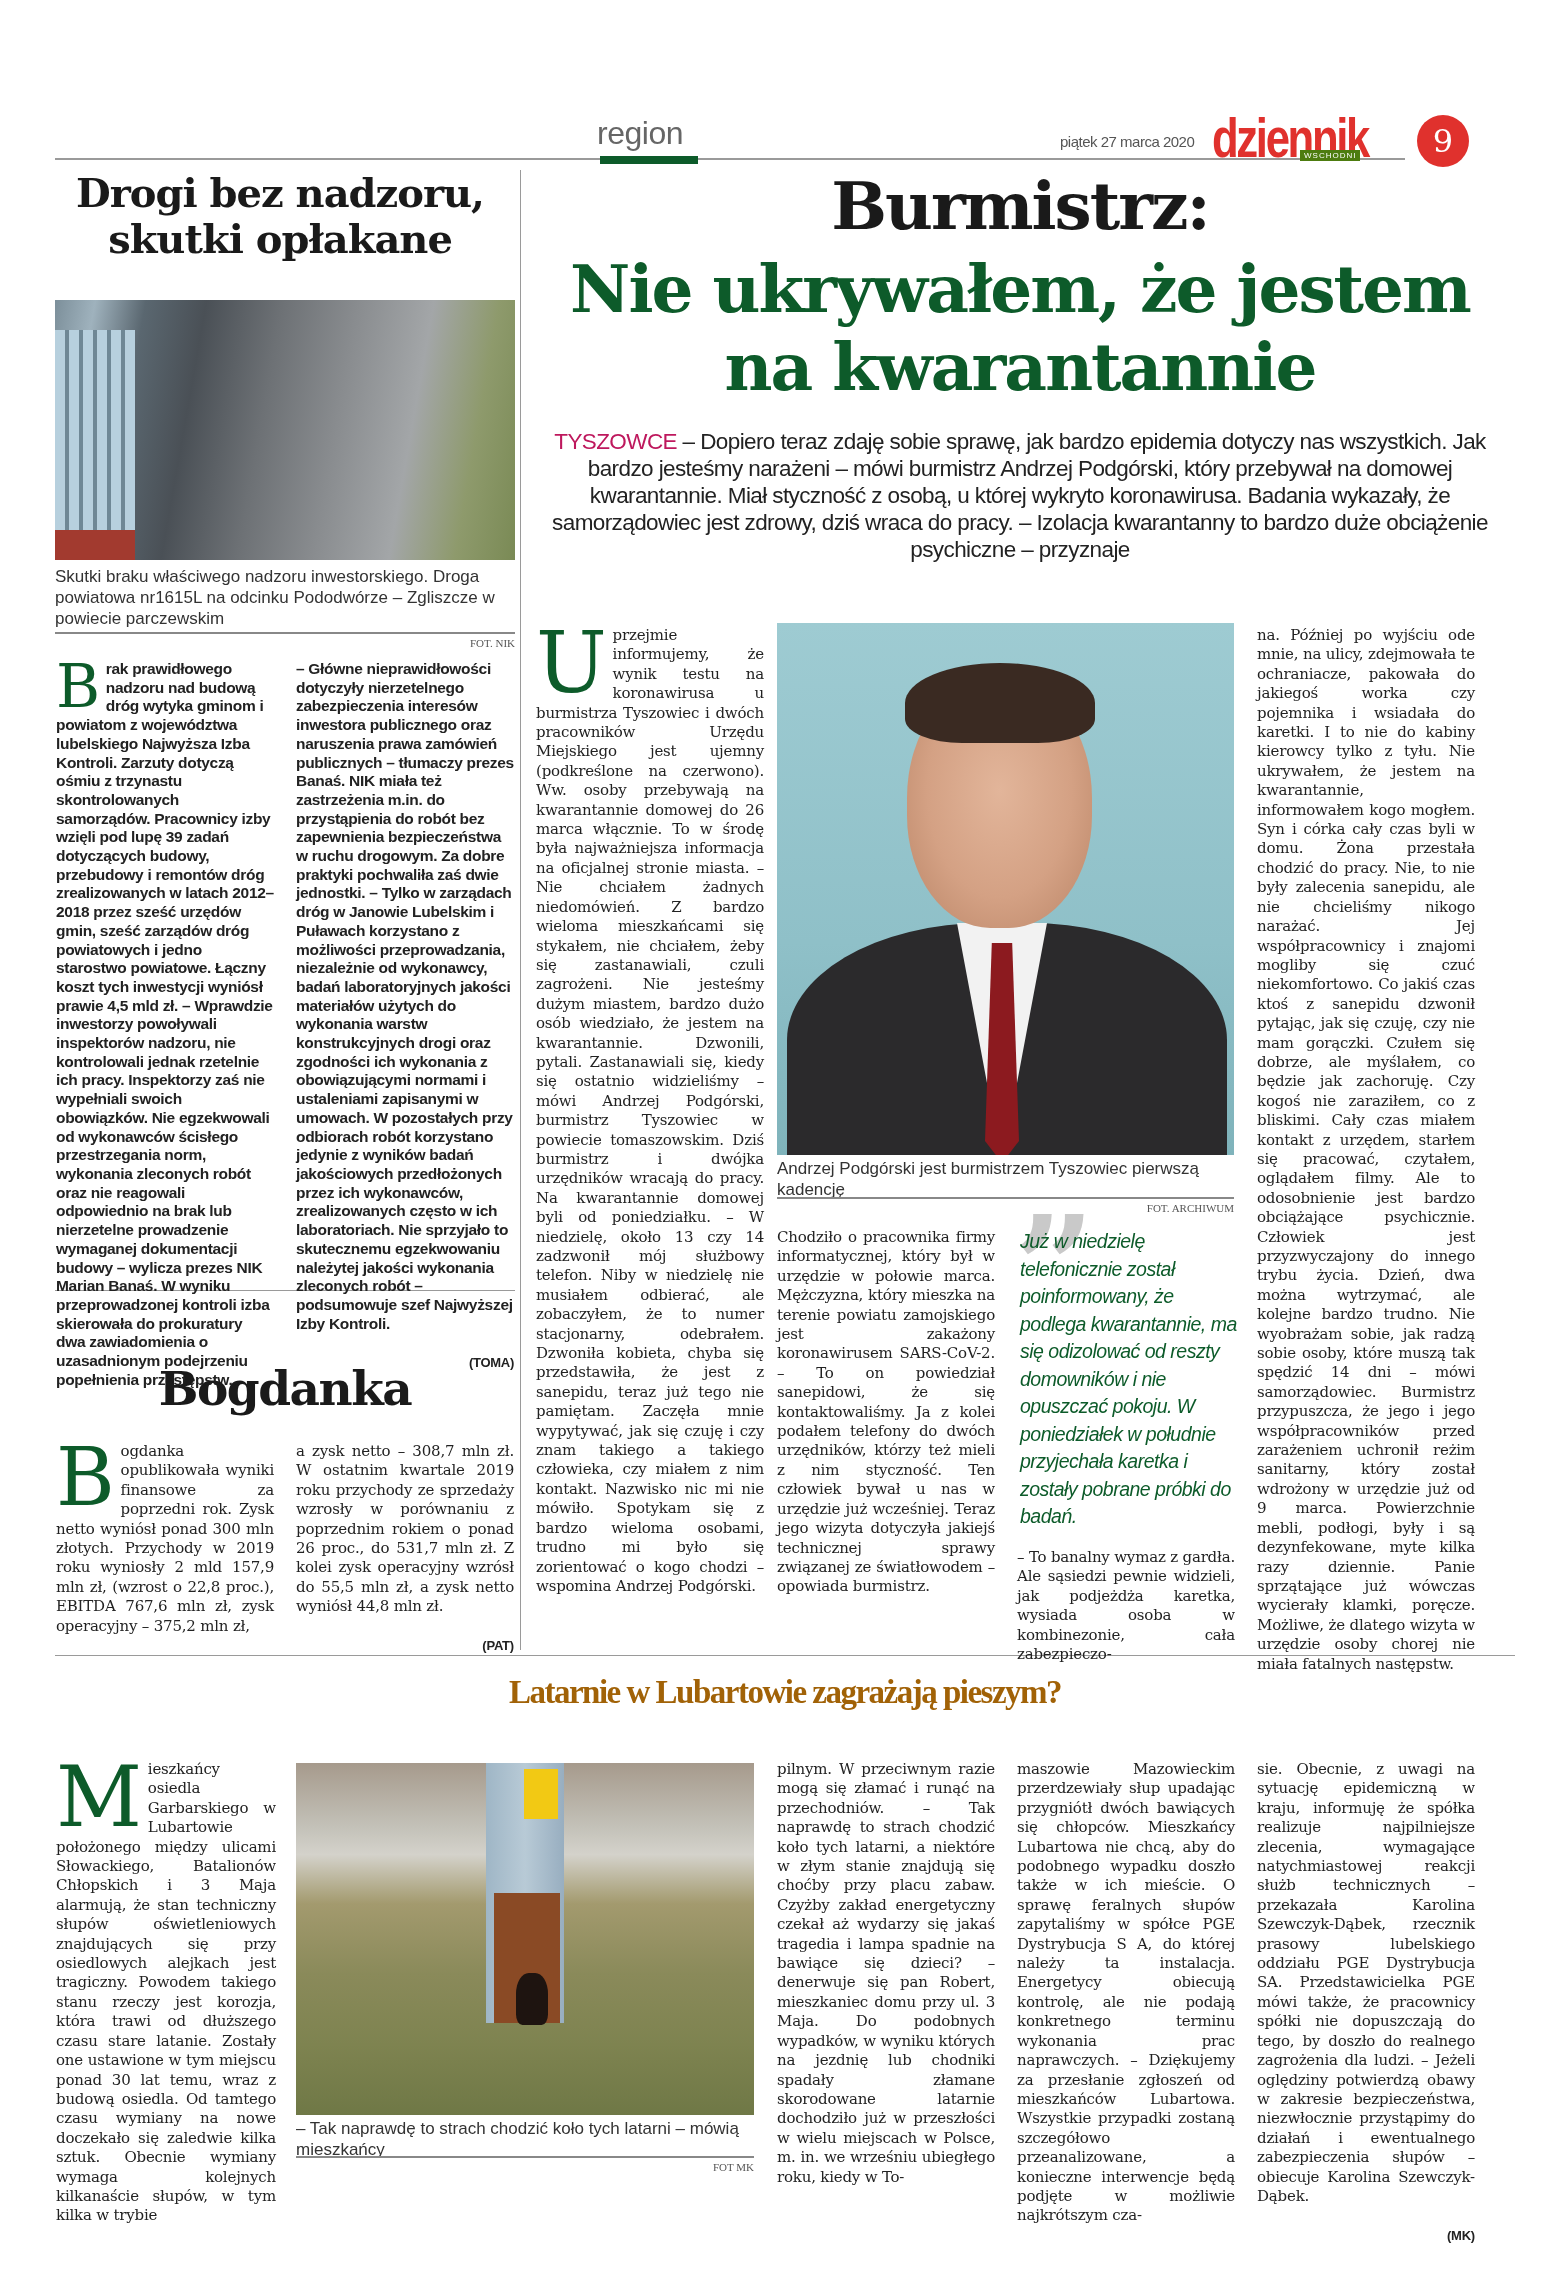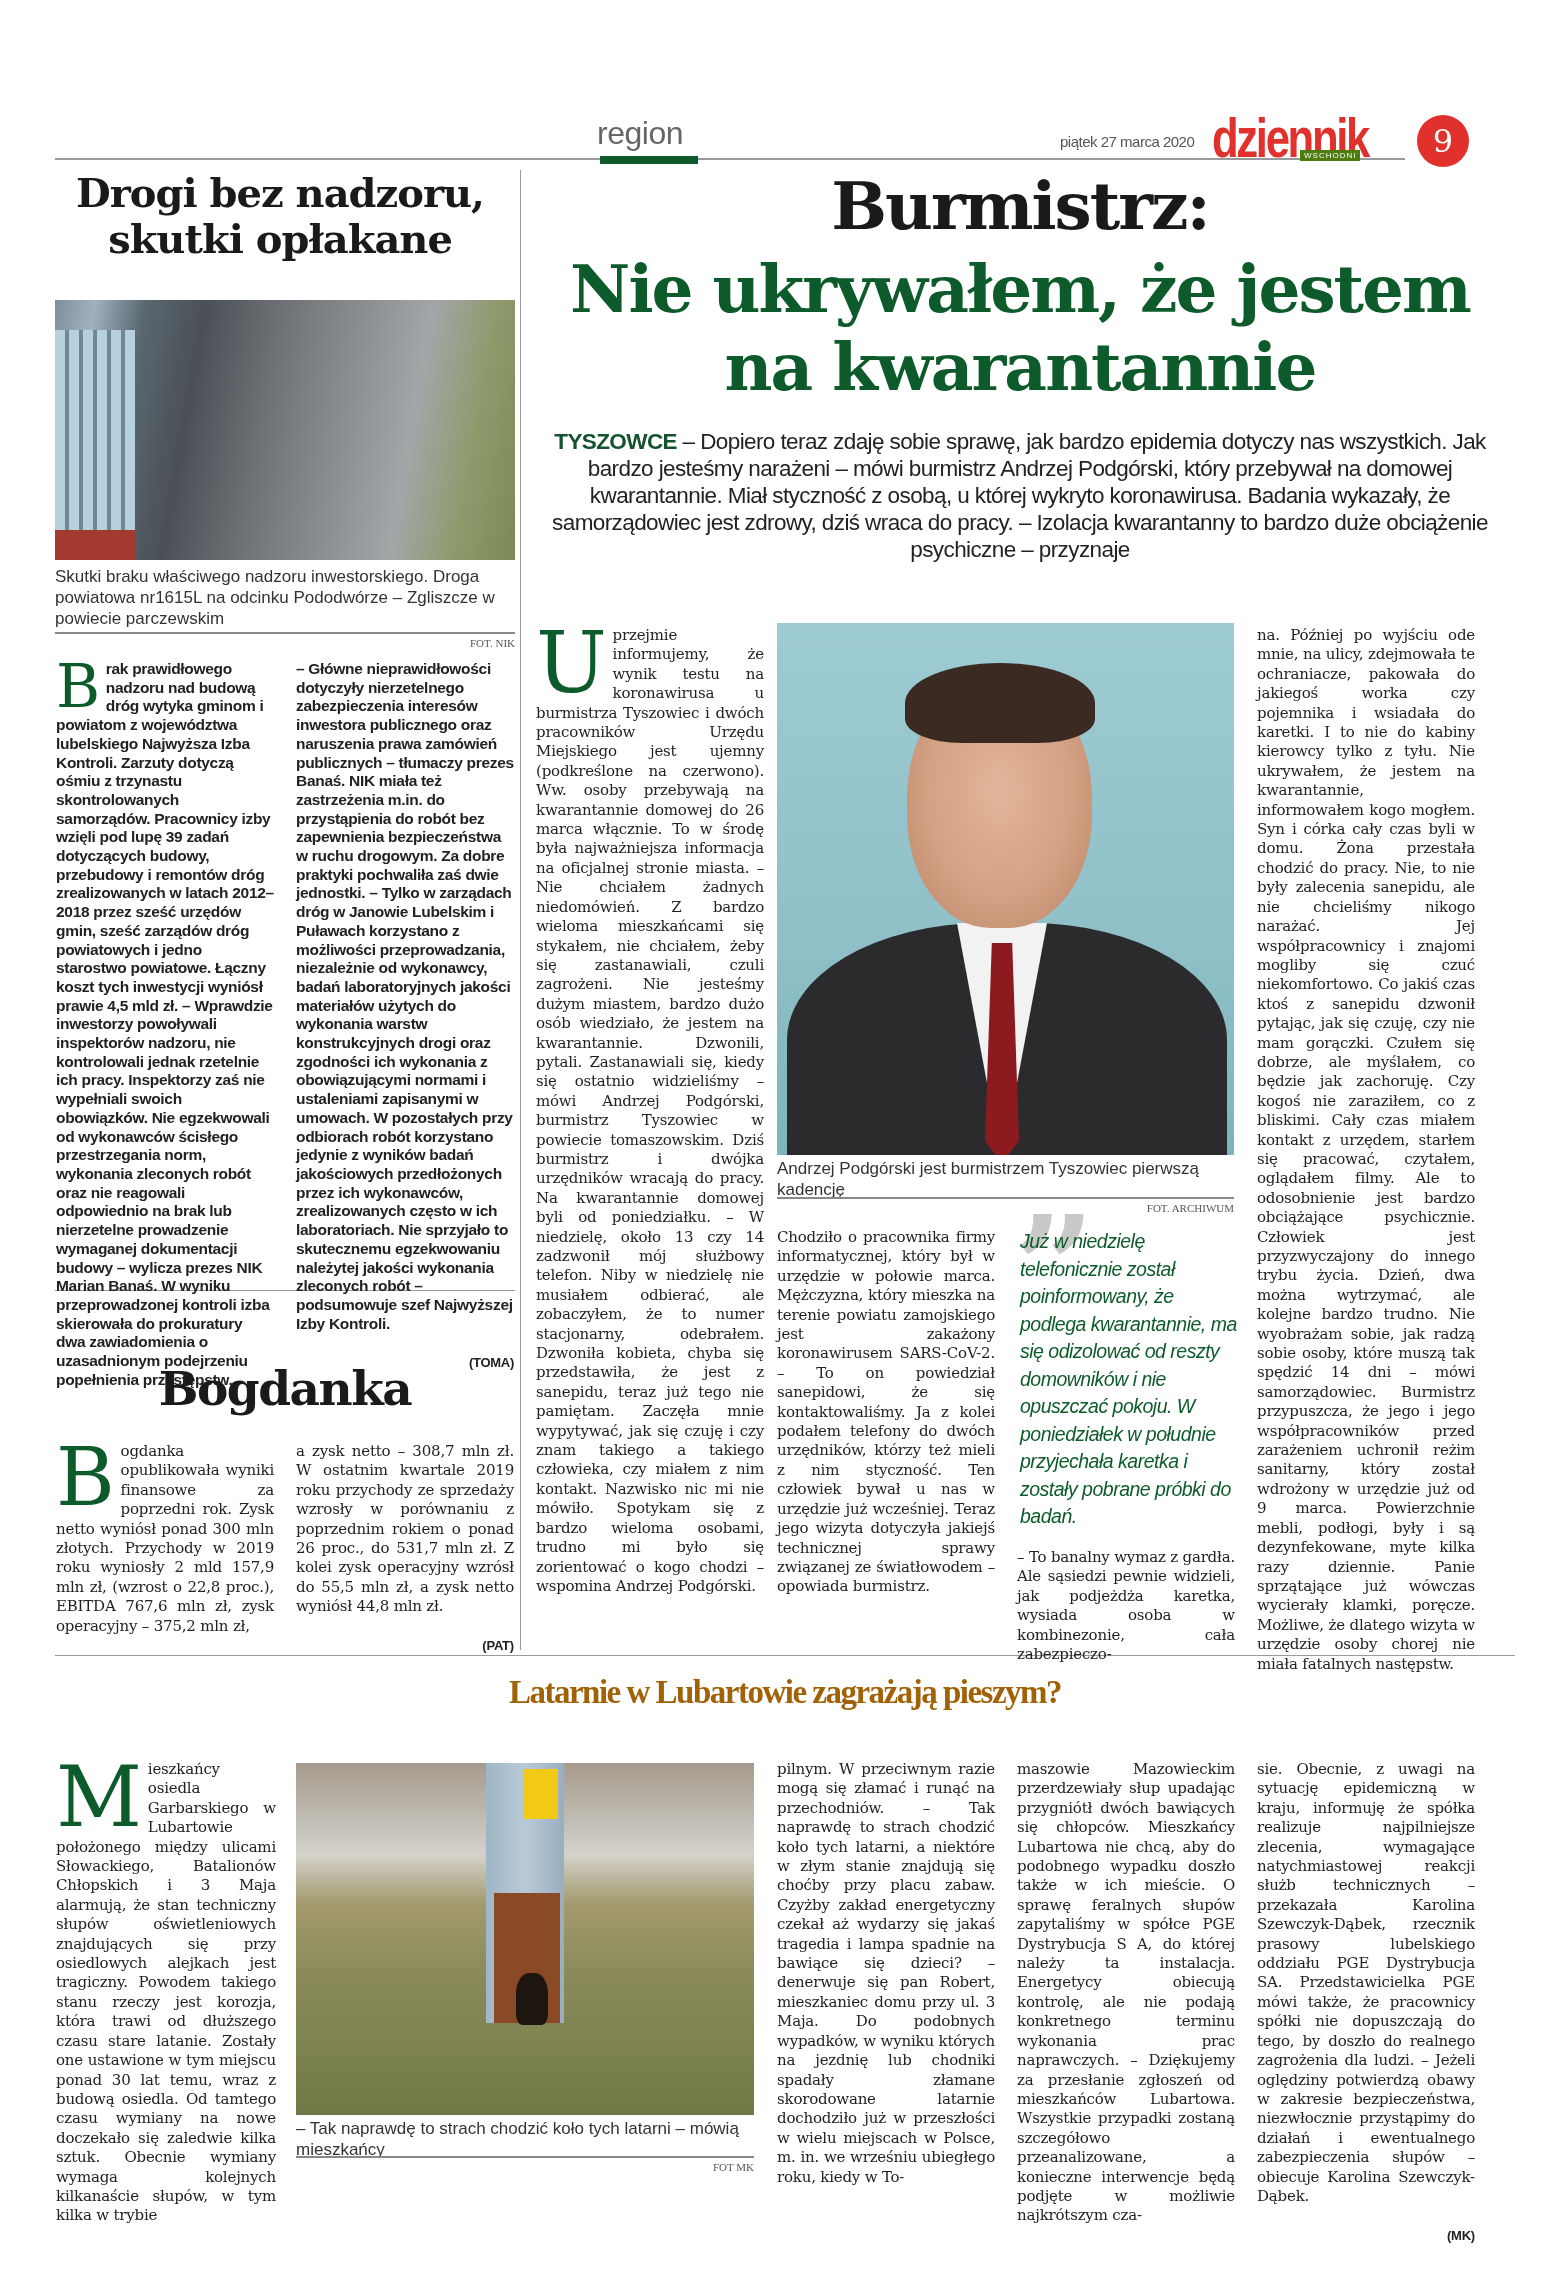--- a/index.html
+++ b/index.html
@@ -32,21 +32,21 @@
 
   .sans-body { font-family: "Liberation Sans", sans-serif; font-weight: bold; font-size: 15.5px; line-height: 18.7px; color: #222; letter-spacing: -0.3px; }
   .serif-body { font-family: "DejaVu Serif", serif; font-size: 15px; line-height: 19.4px; color: #222; letter-spacing: -0.2px; text-align: justify; }
   .dropcap { float: left; font-family: "DejaVu Serif", serif; color: #0d5b2a; margin-right: 6px; }
   .sig { font-family: "Liberation Sans", sans-serif; font-weight: bold; font-size: 13px; float: right; margin-top: 39px; }
 
   
   .h-main-1 { left: 520px; top: 170px; width: 1000px; text-align: center; font-family: "DejaVu Serif", serif; font-weight: bold; font-size: 66px; line-height: 72px; color: #1a1a1a; letter-spacing: -2px; }
   .h-main-2 { left: 520px; top: 250px; width: 1000px; text-align: center; font-family: "DejaVu Serif", serif; font-weight: bold; font-size: 66px; line-height: 78px; color: #0d5b2a; letter-spacing: -2px; }
   .lead { left: 530px; top: 428px; width: 980px; text-align: center; font-family: "Liberation Sans", sans-serif; font-size: 22.5px; line-height: 27px; color: #222; letter-spacing: -0.6px; }
-  .lead-tag { color: #14532d; font-weight: bold; }
+  .lead-tag { color: #be185d; font-weight: normal; }
 
   .portrait { left: 777px; top: 623px; width: 457px; height: 532px; overflow: hidden; background: linear-gradient(180deg, #9ecbd2 0%, #8fc0c8 60%, #7fb3bb 100%); }
   .portrait .face { position: absolute; left: 130px; top: 55px; width: 185px; height: 250px; border-radius: 48% 48% 45% 45%; background: radial-gradient(ellipse at 50% 45%, #e2b59a 0%, #d4a184 55%, #b98466 100%); }
   .portrait .hair { position: absolute; left: 128px; top: 40px; width: 190px; height: 80px; border-radius: 50% 50% 30% 30%; background: #3a2a22; }
   .portrait .suit { position: absolute; left: 10px; top: 300px; width: 440px; height: 260px; border-radius: 45% 45% 0 0; background: #2b2a2c; }
   .portrait .shirt { position: absolute; left: 180px; top: 300px; width: 90px; height: 240px; background: #f2f2f2; clip-path: polygon(0 0, 100% 0, 50% 100%); }
   .portrait .tie { position: absolute; left: 208px; top: 320px; width: 34px; height: 220px; background: #8c1a1f; clip-path: polygon(20% 0, 80% 0, 100% 90%, 50% 100%, 0 90%); }
 
   .pullquote { left: 1020px; top: 1228px; width: 220px; font-family: "Liberation Sans", sans-serif; font-style: italic; font-size: 19.5px; line-height: 27.5px; color: #0d5b2a; letter-spacing: -0.5px; }
   .quote-mark { left: 1014px; top: 1198px; font-family: "DejaVu Serif", serif; font-size: 140px; line-height: 1; color: #c9c9c9; font-weight: bold; }

